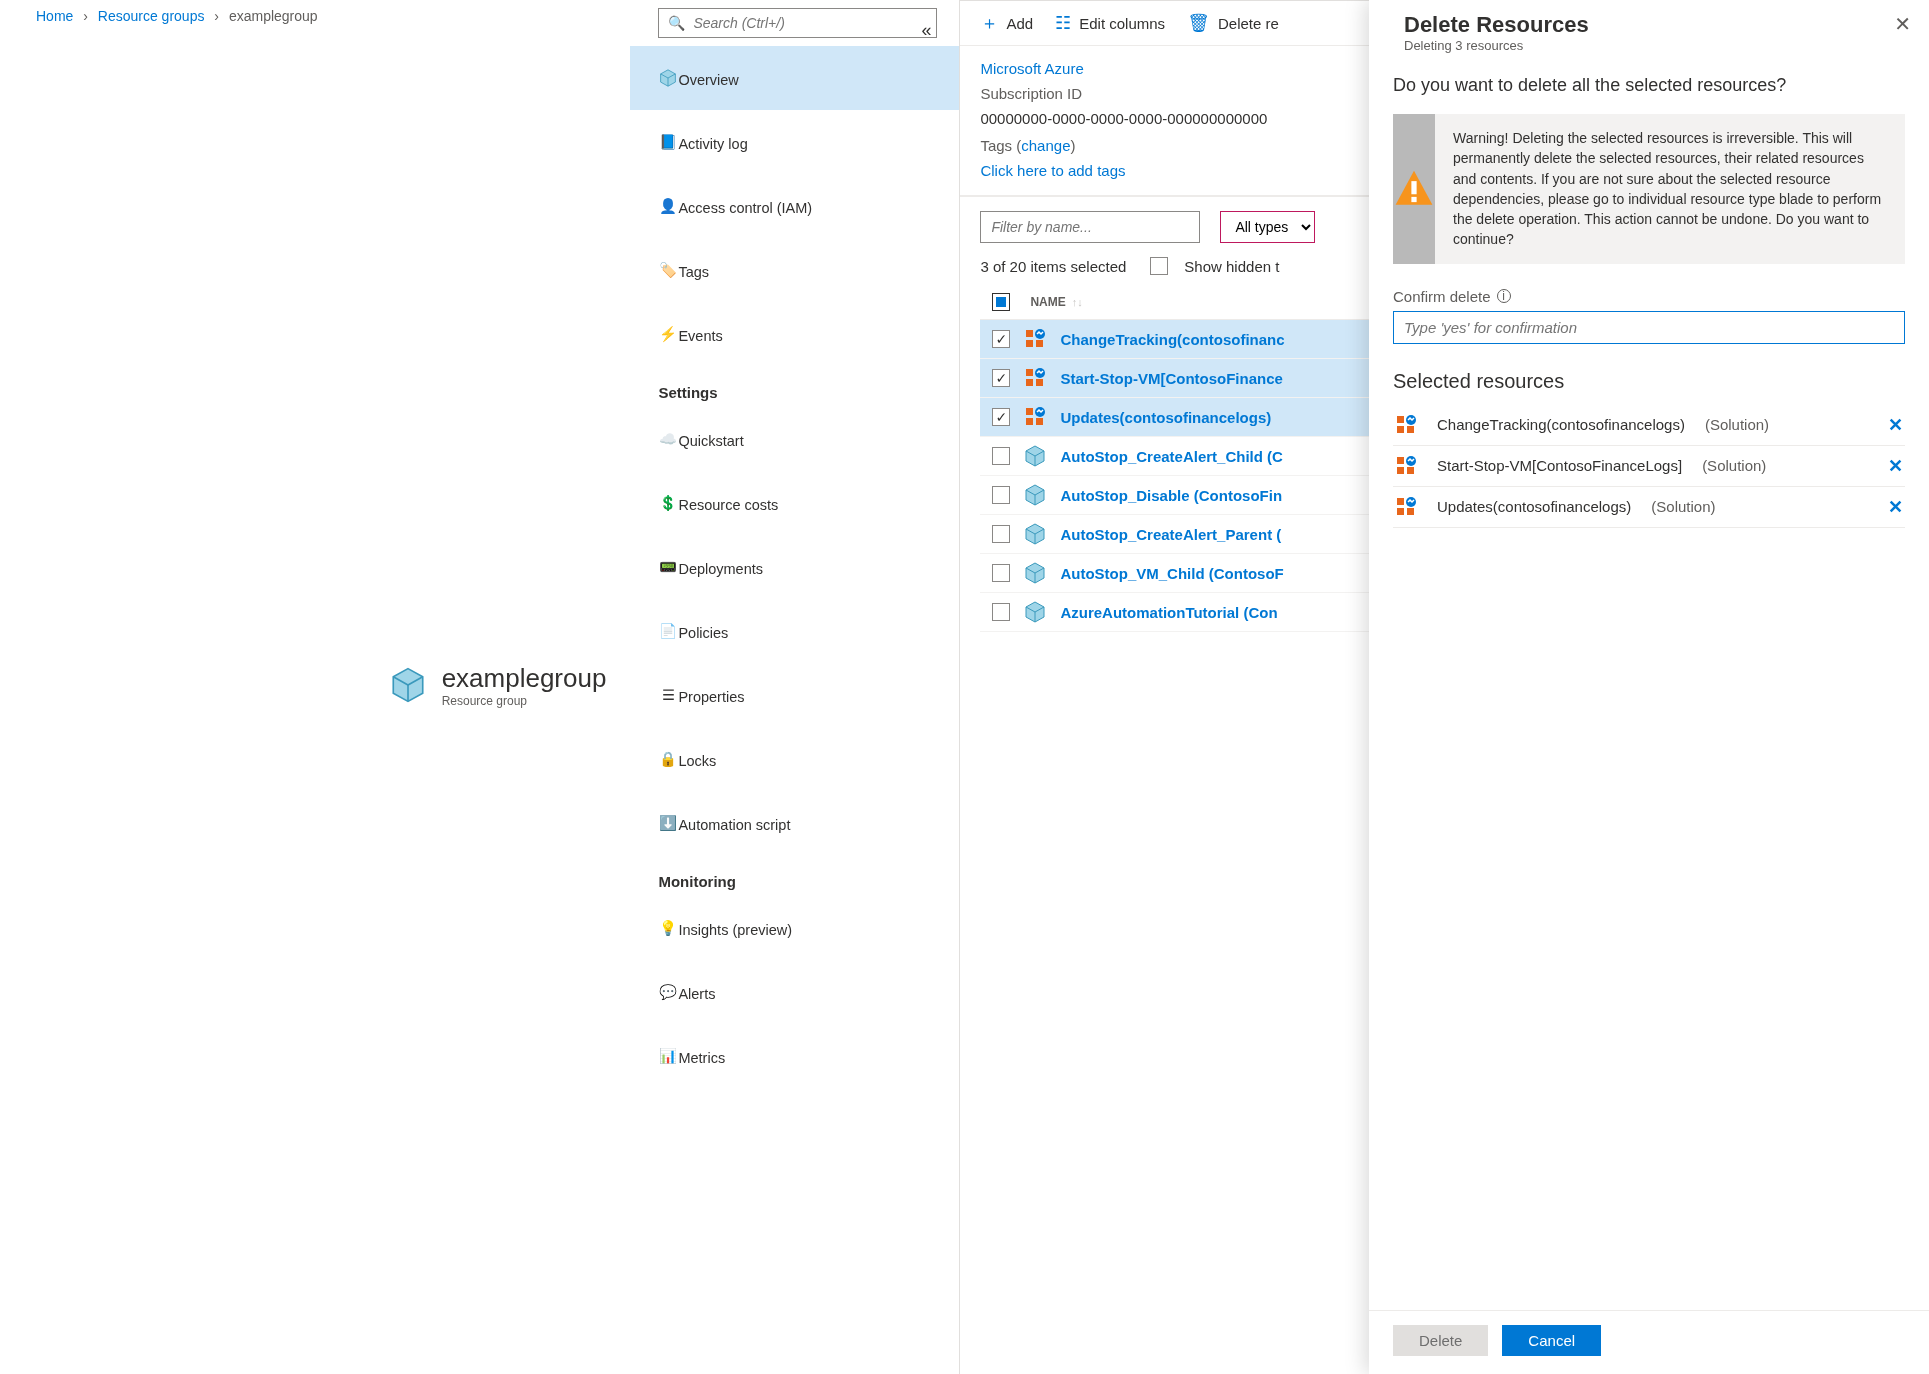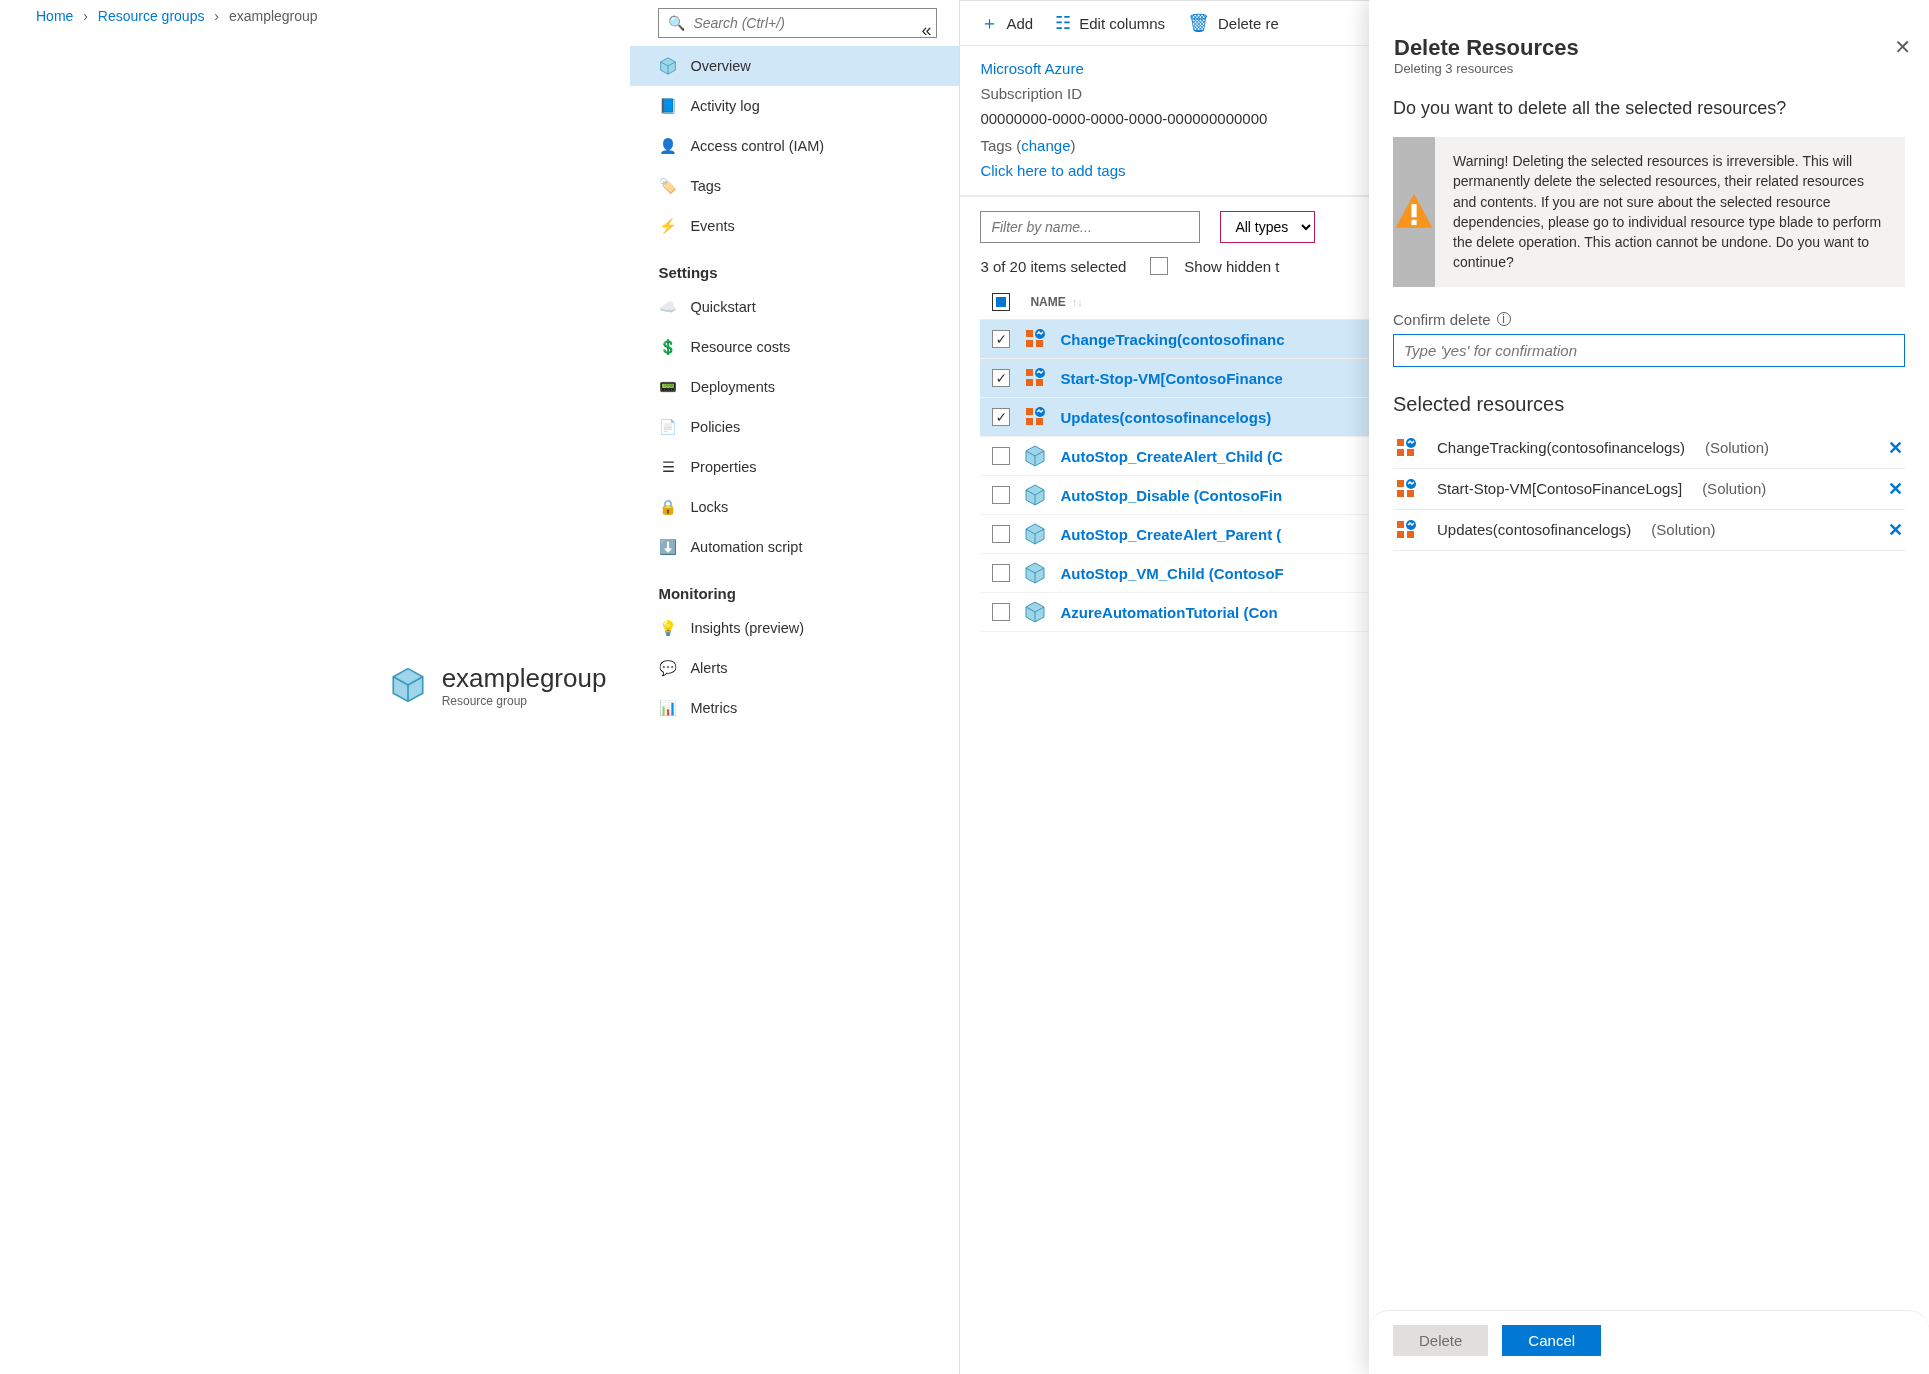--- a/index.html
+++ b/index.html
@@ -17,21 +17,21 @@
 .main-row { display: flex; flex: 1; min-height: 0; }
 .sidebar { width: 330px; border-right: 1px solid #e1dfdd; display: flex; flex-direction: column; position: relative; background: #fff; }
 .sidebar-search { margin: 8px 22px 8px 28px; position: relative; display: flex; align-items: center; }
 .sidebar-search input { width: 100%; padding: 6px 8px 6px 34px; border: 1px solid #8a8886; font-size: 14px; font-style: italic; color: #605e5c; }
 .sidebar-search .mag { position: absolute; left: 10px; color: #605e5c; }
 .collapse-caret { position: absolute; right: 6px; top: 12px; font-size: 18px; color: #323130; }
 .sidebar-scroll { flex: 1; overflow-y: auto; position: relative; }
 .sidebar-scroll::-webkit-scrollbar { width: 18px; }
 .sidebar-scroll::-webkit-scrollbar-track { background: #f3f2f1; }
 .sidebar-scroll::-webkit-scrollbar-thumb { background: #c8c6c4; }
-.side-item { display: flex; align-items: center; gap: 12px; padding: 10px 28px; cursor: pointer; font-size: 14.5px; }
+.side-item { display: flex; align-items: flex-end; padding: 22px 28px; cursor: pointer; font-size: 14.5px; }
 .side-item.active { background: #d0e7f8; }
 .side-item .ico { width: 20px; height: 20px; flex-shrink: 0; display: inline-flex; align-items: center; justify-content: center; }
 .side-heading { padding: 18px 28px 6px; font-size: 15px; font-weight: 600; color: #323130; }
 .content { flex: 1; display: flex; flex-direction: column; border-top: 1px solid #e1dfdd; min-width: 0; }
 .toolbar { display: flex; gap: 22px; padding: 10px 20px; border-bottom: 1px solid #edebe9; color: #323130; font-size: 15px; }
 .toolbar-btn { display: flex; align-items: center; gap: 8px; background: none; border: none; cursor: pointer; font-size: 15px; color: #323130; }
 .toolbar-btn .ico { color: #0078d4; font-size: 18px; }
 .meta-block { padding: 14px 20px 8px; border-bottom: 2px solid #edebe9; font-size: 15px; }
 .meta-block .row { margin-bottom: 8px; }
 .meta-block .lbl { color: #605e5c; }
@@ -46,35 +46,35 @@
 .table-head .hchk { width: 18px; height: 18px; border: 1px solid #323130; display: flex; align-items: center; justify-content: center; margin-right: 20px; }
 .table-head .hchk .sq { width: 10px; height: 10px; background: #0078d4; }
 .table-head .sort-arrows { color: #c8c6c4; margin-left: 6px; font-size: 11px; }
 .res-row { display: flex; align-items: center; padding: 8px 12px; border-bottom: 1px solid #f3f2f1; gap: 14px; white-space: nowrap; overflow: hidden; }
 .res-row.sel { background: #d0e7f8; }
 .res-row .chk { width: 18px; height: 18px; border: 1px solid #8a8886; display: flex; align-items: center; justify-content: center; background: #fff; flex-shrink: 0; }
 .res-row.sel .chk::after { content: "✓"; font-size: 14px; color: #323130; }
 .res-row .ricon { width: 22px; height: 22px; flex-shrink: 0; }
 .res-row .rname { color: #0078d4; font-size: 15px; font-weight: 600; }
 .panel { position: absolute; right: 0; top: 0; bottom: 0; width: 560px; background: #fff; box-shadow: -4px 0 20px rgba(0,0,0,.15); display: flex; flex-direction: column; padding: 0; }
-.panel-head { padding: 12px 25px 4px; position: relative; margin-top: 23px; }
+.panel-head { padding: 12px 35px 4px; position: relative; }
 .panel-head h2 { font-size: 22px; font-weight: 600; }
 .panel-head .sub { font-size: 13px; color: #605e5c; }
 .panel-head .close { position: absolute; right: 18px; top: 12px; font-size: 20px; background: none; border: none; cursor: pointer; color: #605e5c; }
 .panel-body { flex: 1; padding: 18px 24px; overflow-y: auto; }
 .panel-q { font-size: 18px; margin-bottom: 18px; }
 .warning-box { display: flex; background: #f3f2f1; margin-bottom: 24px; }
 .warning-box .wicon { width: 64px; background: #b9b9b9; display: flex; align-items: center; justify-content: center; }
 .warning-box .wtext { padding: 14px 18px; font-size: 14px; line-height: 1.45; color: #323130; }
 .confirm-label { font-size: 15px; color: #605e5c; margin-bottom: 6px; display: flex; align-items: center; gap: 6px; }
 .confirm-input { width: 100%; padding: 7px 10px; border: 1px solid #0078d4; font-size: 15px; font-style: italic; color: #605e5c; margin-bottom: 26px; }
 .sel-head { font-size: 20px; margin-bottom: 12px; }
 .sel-item { display: flex; align-items: center; gap: 20px; padding: 9px 2px; border-bottom: 1px solid #edebe9; font-size: 15px; }
 .sel-item .rm { margin-left: auto; color: #0078d4; font-weight: bold; font-size: 18px; background: none; border: none; cursor: pointer; }
-.panel-foot { padding: 14px 24px 18px; border-top: 1px solid #edebe9; display: flex; gap: 14px; border-radius: 20px; }
+.panel-foot { padding: 14px 24px 18px; border-top: 1px solid #edebe9; display: flex; gap: 14px; }
 .panel-foot button { padding: 7px 26px; font-size: 15px; border: none; cursor: pointer; }
 .btn-delete { background: #e1dfdd; color: #6e6e6e; }
 .btn-cancel { background: #0078d4; color: #fff; }
 .bottom-scroll { height: 18px; background: #f3f2f1; border-top: 1px solid #e1dfdd; display: flex; align-items: center; }
 .bottom-scroll .thumb { height: 14px; background: #c8c6c4; margin-left: 22px; width: 280px; }
 .bottom-scroll .ar { width: 18px; text-align: center; color: #8a8886; font-size: 11px; }
 svg { display: block; }
 </style>
 </head>
 <body>

